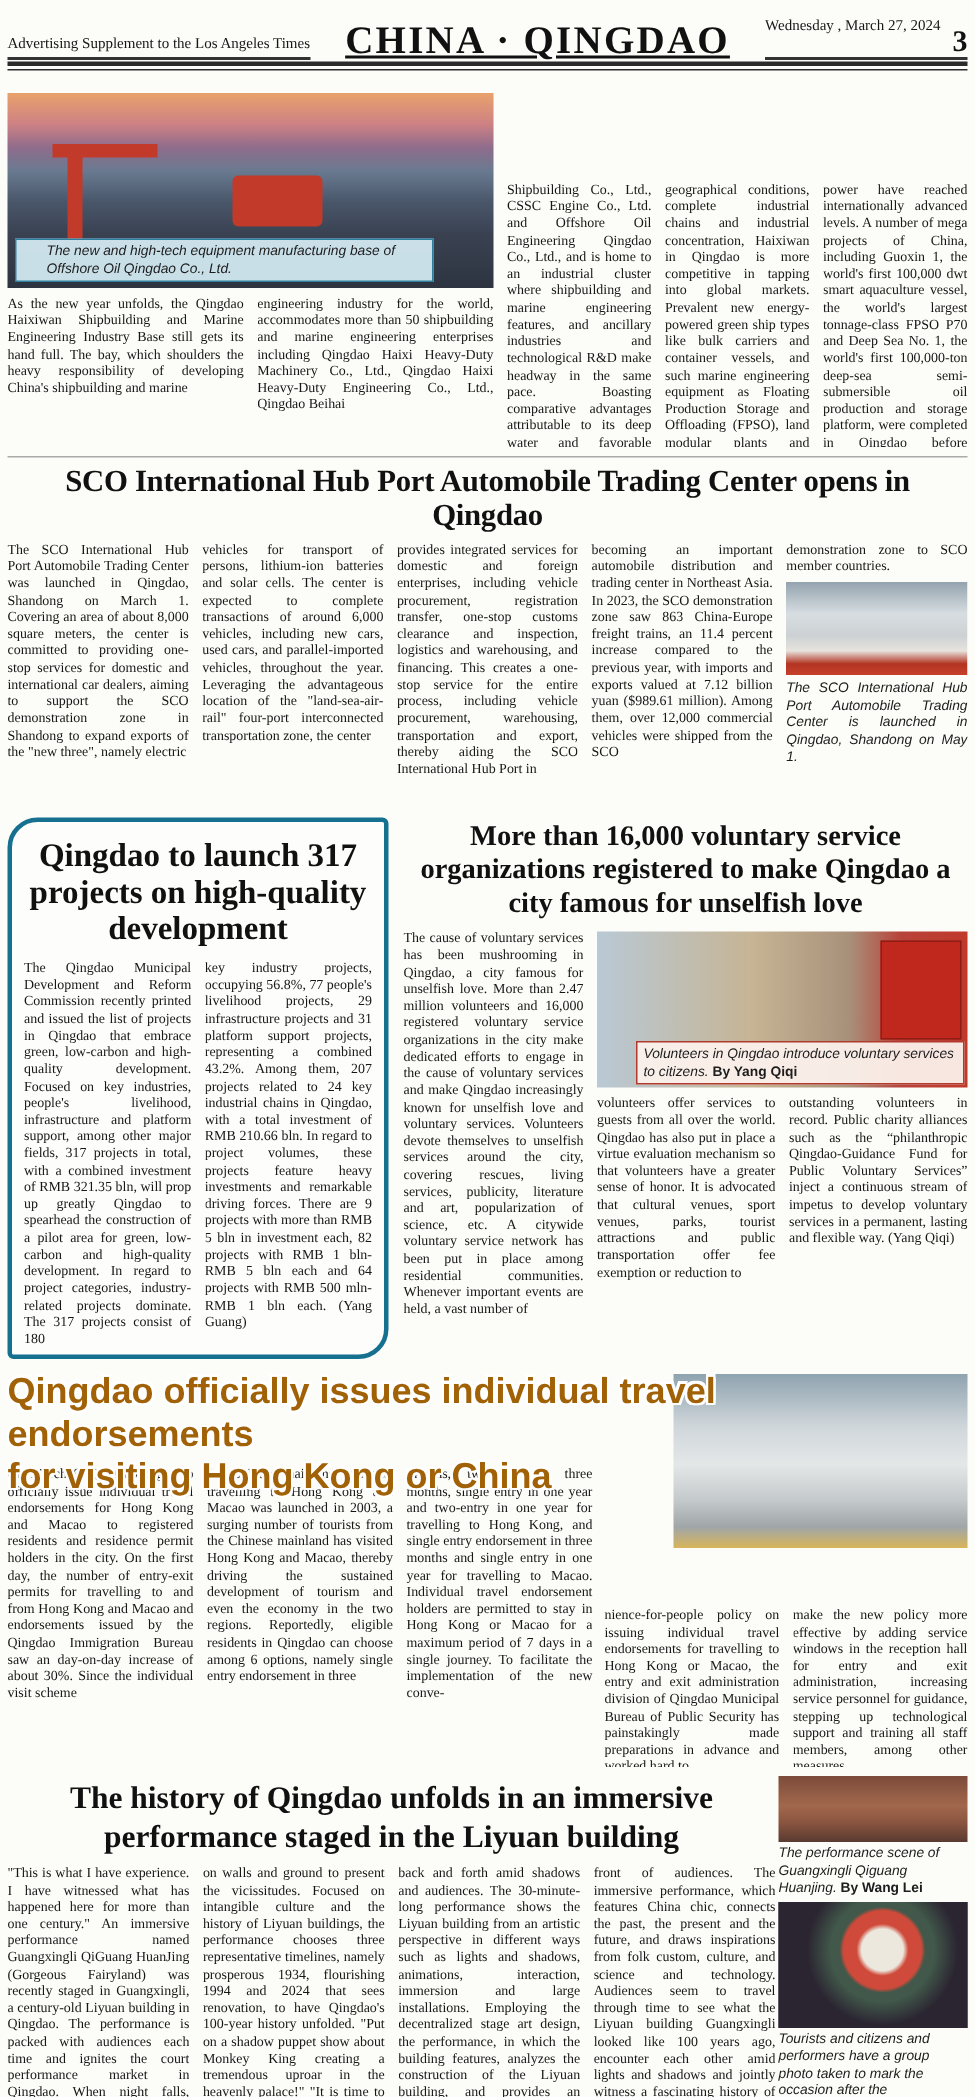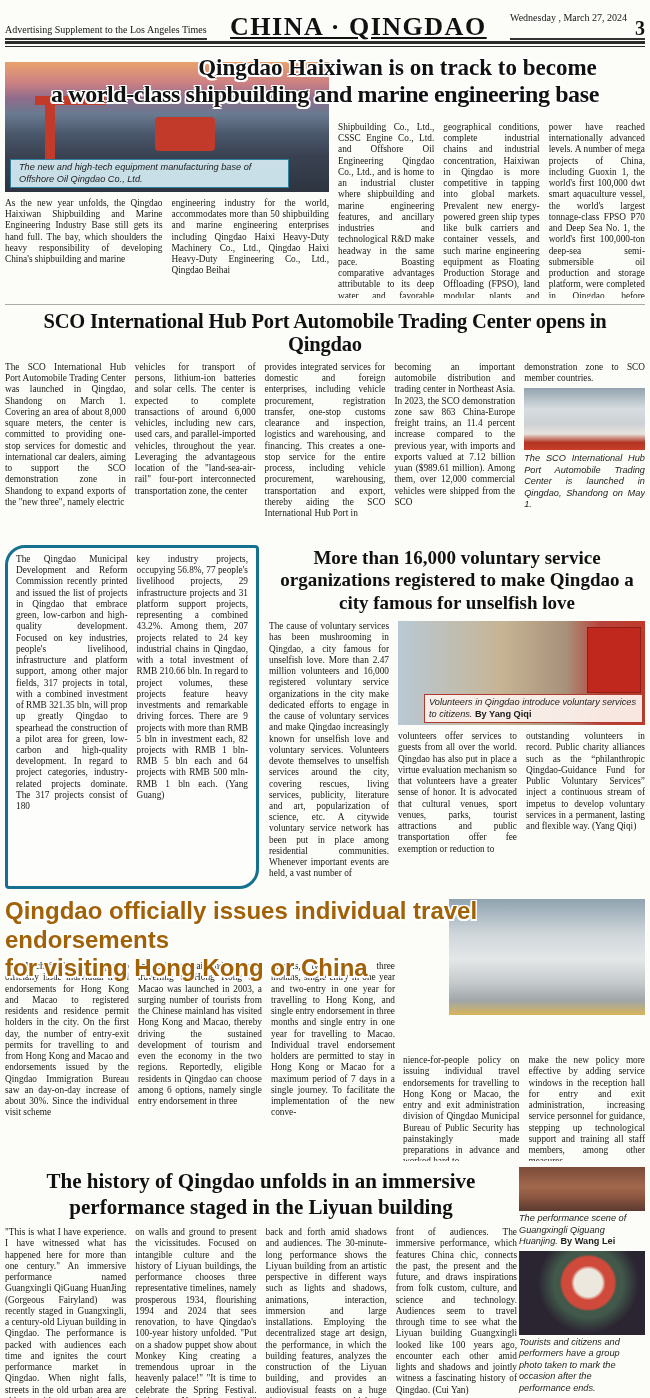--- a/index.html
+++ b/index.html
@@ -20,21 +20,21 @@
   .col{flex:1;text-align:justify;font-size:9.3px;line-height:1.21;overflow:hidden;}
   .serif-h{font-family:"Liberation Serif",serif;font-weight:bold;color:#111;}
   .cap{font-family:"Liberation Sans",sans-serif;font-style:italic;font-size:9.2px;line-height:1.25;color:#1c1c1c;}
   .cap b{font-style:normal;}
 
   
   .a1{position:relative;height:250px;margin-top:2px;}
   .a1-photo{position:absolute;left:0;top:12px;width:324px;height:130px;
     background:linear-gradient(180deg,#e9a26b 0%,#cd8184 16%,#8f6c8c 28%,#697a90 40%,#49566a 56%,#3a4252 72%,#2d3440 100%);}
   .a1-crane{position:absolute;background:#c23b2a;}
-  .a1-cap{position:absolute;left:5px;right:40px;bottom:4px;background:rgba(213,236,244,.93);border:1px solid #2f7f9f;padding:2px 8px;}
+  .a1-cap{position:absolute;left:5px;right:40px;bottom:4px;background:rgba(213,236,244,.93);border:1px solid #2f7f9f;padding:2px 20px;}
   .a1-t{position:absolute;top:5px;left:0;right:0;z-index:3;text-align:center;
     text-shadow:-1.5px -1.5px 0 #fff,1.5px -1.5px 0 #fff,-1.5px 1.5px 0 #fff,1.5px 1.5px 0 #fff,0 -1.5px 0 #fff,0 1.5px 0 #fff,-1.5px 0 0 #fff,1.5px 0 0 #fff;}
   .a1-t1{font-size:23px;margin-left:145px;line-height:1.15;}
   .a1-t2{font-size:24px;letter-spacing:-.4px;line-height:1.15;}
   .a1-cols-r{position:absolute;top:72px;left:333px;right:0;height:176px;}
   .a1-cols-l{position:absolute;top:148px;left:0;width:324px;height:100px;}
 
   
   .sco{margin-top:4px;border-top:1px solid #aaa;padding-top:3px;}
   .sco-title{text-align:center;font-size:20.5px;margin:2px 0 6px;letter-spacing:-.2px;}
@@ -92,24 +92,20 @@
   </div>
   <div class="hdr-rule"></div>
 
   <div class="a1">
     <div class="a1-photo">
       <div class="a1-crane" style="left:40px;top:38px;width:10px;height:60px;"></div>
       <div class="a1-crane" style="left:30px;top:34px;width:70px;height:9px;"></div>
       <div class="a1-crane" style="left:150px;top:55px;width:60px;height:34px;border-radius:4px;"></div>
       <div class="a1-cap cap">The new and high-tech equipment manufacturing base of Offshore Oil Qingdao Co., Ltd.</div>
     </div>
-    <div class="a1-t serif-h">
-      <div class="a1-t1">Qingdao Haixiwan is on track to become</div>
-      <div class="a1-t2">a world-class shipbuilding and marine engineering base</div>
-    </div>
     <div class="cols a1-cols-r">
       <div class="col">Shipbuilding Co., Ltd., CSSC Engine Co., Ltd. and Offshore Oil Engineering Qingdao Co., Ltd., and is home to an industrial cluster where shipbuilding and marine engineering features, and ancillary industries and technological R&amp;D make headway in the same pace. Boasting comparative advantages attributable to its deep water and favorable depth, among other</div>
       <div class="col">geographical conditions, complete industrial chains and industrial concentration, Haixiwan in Qingdao is more competitive in tapping into global markets. Prevalent new energy-powered green ship types like bulk carriers and container vessels, and such marine engineering equipment as Floating Production Storage and Offloading (FPSO), land modular plants and offshore winder</div>
       <div class="col">power have reached internationally advanced levels. A number of mega projects of China, including Guoxin 1, the world's first 100,000 dwt smart aquaculture vessel, the world's largest tonnage-class FPSO P70 and Deep Sea No. 1, the world's first 100,000-ton deep-sea semi-submersible oil production and storage platform, were completed in Qingdao before reaching out to the globe.(Zhou Xiaofeng)</div>
     </div>
     <div class="cols a1-cols-l">
       <div class="col">As the new year unfolds, the Qingdao Haixiwan Shipbuilding and Marine Engineering Industry Base still gets its hand full. The bay, which shoulders the heavy responsibility of developing China's shipbuilding and marine</div>
       <div class="col">engineering industry for the world, accommodates more than 50 shipbuilding and marine engineering enterprises including Qingdao Haixi Heavy-Duty Machinery Co., Ltd., Qingdao Haixi Heavy-Duty Engineering Co., Ltd., Qingdao Beihai</div>
     </div>
   </div>
@@ -124,20 +120,21 @@
       <div class="col">
         <div>demonstration zone to SCO member countries.</div>
         <div class="sco-photo"></div>
         <div class="cap">The SCO International Hub Port Automobile Trading Center is launched in Qingdao, Shandong on May 1.</div>
       </div>
     </div>
   </div>
 
   <div class="band">
     <div class="projbox">
+      <div class="proj-title serif-h">Qingdao to launch 317 projects on high-quality development</div>
       <div class="cols">
         <div class="col">The Qingdao Municipal Development and Reform Commission recently printed and issued the list of projects in Qingdao that embrace green, low-carbon and high-quality development. Focused on key industries, people's livelihood, infrastructure and platform support, among other major fields, 317 projects in total, with a combined investment of RMB 321.35 bln, will prop up greatly Qingdao to spearhead the construction of a pilot area for green, low-carbon and high-quality development. In regard to project categories, industry-related projects dominate. The 317 projects consist of 180</div>
         <div class="col">key industry projects, occupying 56.8%, 77 people's livelihood projects, 29 infrastructure projects and 31 platform support projects, representing a combined 43.2%. Among them, 207 projects related to 24 key industrial chains in Qingdao, with a total investment of RMB 210.66 bln. In regard to project volumes, these projects feature heavy investments and remarkable driving forces. There are 9 projects with more than RMB 5 bln in investment each, 82 projects with RMB 1 bln-RMB 5 bln each and 64 projects with RMB 500 mln-RMB 1 bln each. (Yang Guang)</div>
       </div>
     </div>
     <div class="vol">
       <div class="vol-title serif-h">More than 16,000 voluntary service organizations registered to make Qingdao a city famous for unselfish love</div>
       <div class="vol-body">
         <div class="col vol-c1">The cause of voluntary services has been mushrooming in Qingdao, a city famous for unselfish love. More than 2.47 million volunteers and 16,000 registered voluntary service organizations in the city make dedicated efforts to engage in the cause of voluntary services and make Qingdao increasingly known for unselfish love and voluntary services. Volunteers devote themselves to unselfish services around the city, covering rescues, living services, publicity, literature and art, popularization of science, etc. A citywide voluntary service network has been put in place among residential communities. Whenever important events are held, a vast number of</div>
         <div class="vol-right">

